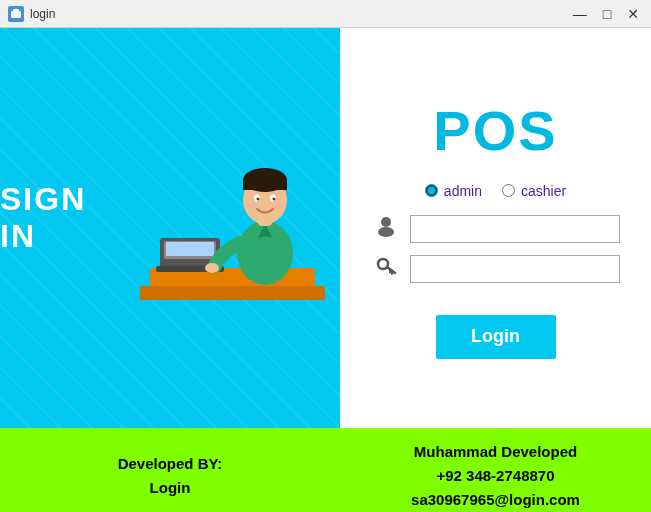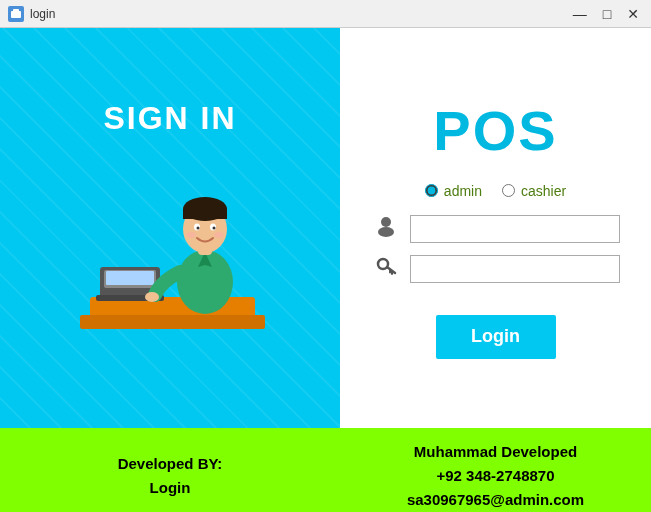--- a/index.html
+++ b/index.html
@@ -57,21 +57,21 @@
     .main-content {
       display: flex;
       height: 400px;
     }
 
     
     .left-panel {
       width: 340px;
       background: #00c8f0;
       display: flex;
-      flex-direction: column;
+      flex-direction: row;
       align-items: center;
       justify-content: center;
       position: relative;
       overflow: hidden;
     }
 
     
     .left-panel::before {
       content: '';
       position: absolute;
@@ -138,21 +138,21 @@
       cursor: pointer;
     }
 
     .radio-option input[type="radio"] {
       cursor: pointer;
       accent-color: #00b8e0;
     }
 
     .radio-label {
       font-size: 14px;
-      color: #4d7c0f;
+      color: #4c1d95;
     }
 
     .form-row {
       display: flex;
       align-items: center;
       gap: 10px;
       margin-bottom: 12px;
       width: 100%;
       justify-content: center;
     }
@@ -326,15 +326,15 @@
 </div>
 
 <div class="footer">
   <div class="footer-left">
     <div class="footer-text">Developed BY:</div>
     <div class="footer-text">Login</div>
   </div>
   <div class="footer-right">
     <div class="footer-text">Muhammad Developed</div>
     <div class="footer-text">+92 348-2748870</div>
-    <div class="footer-text">sa30967965@admin.com</div>
+    <div class="footer-text">sa30967965@login.com</div>
   </div>
 </div>
 
 </body></html>

